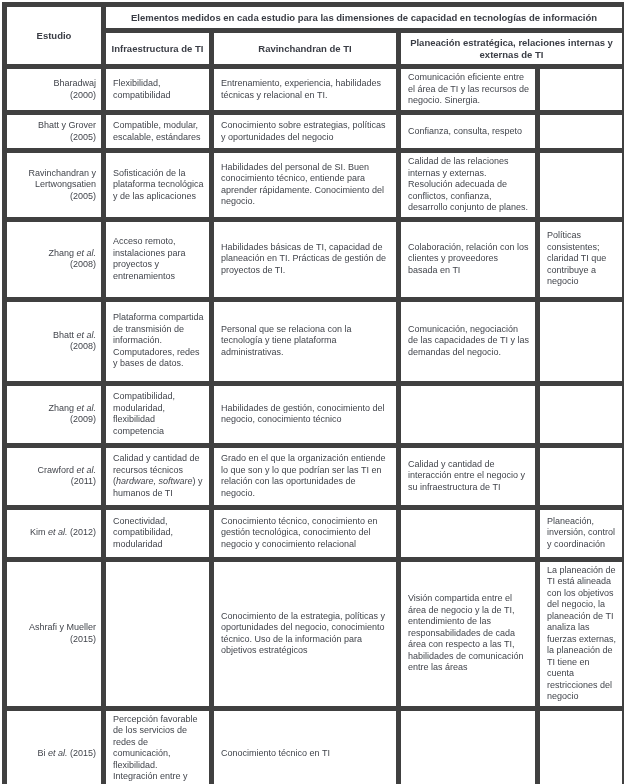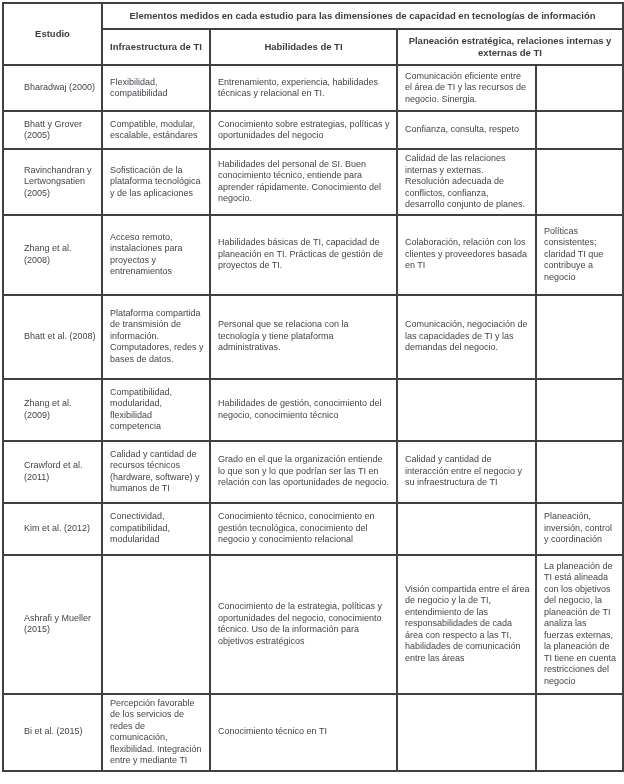--- a/index.html
+++ b/index.html
@@ -7,35 +7,35 @@
     width:624px;height:784px;box-sizing:border-box;
     background:#ffffff;padding:2px 2px 0 2px;
     font-family:"Liberation Sans","DejaVu Sans",sans-serif;
     color:#42454c;
   }
   table.study-table{
     border-collapse:collapse;table-layout:fixed;width:620px;
     border:2px solid #3a3d42;
   }
   th,td{
-    border:2px solid #404040;
+    border:5px solid #404040;
     vertical-align:middle;
     font-size:9px;line-height:11.5px;
     color:#42454c;
     box-sizing:border-box;
     overflow:hidden;
   }
   th{
     font-weight:bold;text-align:center;
     font-size:9.5px;line-height:12px;color:#3a3d45;
     padding:2px 5px;
   }
   td{padding:3px 5px 3px 7px;text-align:left;}
-  td.study-cell{padding-left:20px;}
-  .it{}
+  td.study-cell{padding-left:20px;text-align:right;}
+  .it{font-style:italic;}
   thead tr:nth-child(1){height:26px;}
   thead tr:nth-child(2){height:36px;}
   tbody tr:nth-child(1){height:46px;}
   tbody tr:nth-child(2){height:38px;}
   tbody tr:nth-child(3){height:64px;}
   tbody tr:nth-child(4){height:80px;}
   tbody tr:nth-child(5){height:84px;}
   tbody tr:nth-child(6){height:62px;}
   tbody tr:nth-child(7){height:62px;}
   tbody tr:nth-child(8){height:52px;}
@@ -54,21 +54,21 @@
       <col style="width:139px">
       <col style="width:87px">
     </colgroup>
     <thead>
       <tr>
         <th rowspan="2">Estudio</th>
         <th colspan="4">Elementos medidos en cada estudio para las dimensiones de capacidad en tecnologías de información</th>
       </tr>
       <tr>
         <th>Infraestructura de TI</th>
-        <th>Habilidades de TI</th>
+        <th>Ravinchandran de TI</th>
         <th colspan="2">Planeación estratégica, relaciones internas y externas de TI</th>
       </tr>
     </thead>
     <tbody id="tbody">
         <tr>
           <td class="study-cell">Bharadwaj (2000)</td>
           <td>Flexibilidad, compatibilidad</td>
           <td>Entrenamiento, experiencia, habilidades técnicas y relacional en TI.</td>
           <td>Comunicación eficiente entre el área de TI y las recursos de negocio. Sinergia.</td>
           <td></td>

